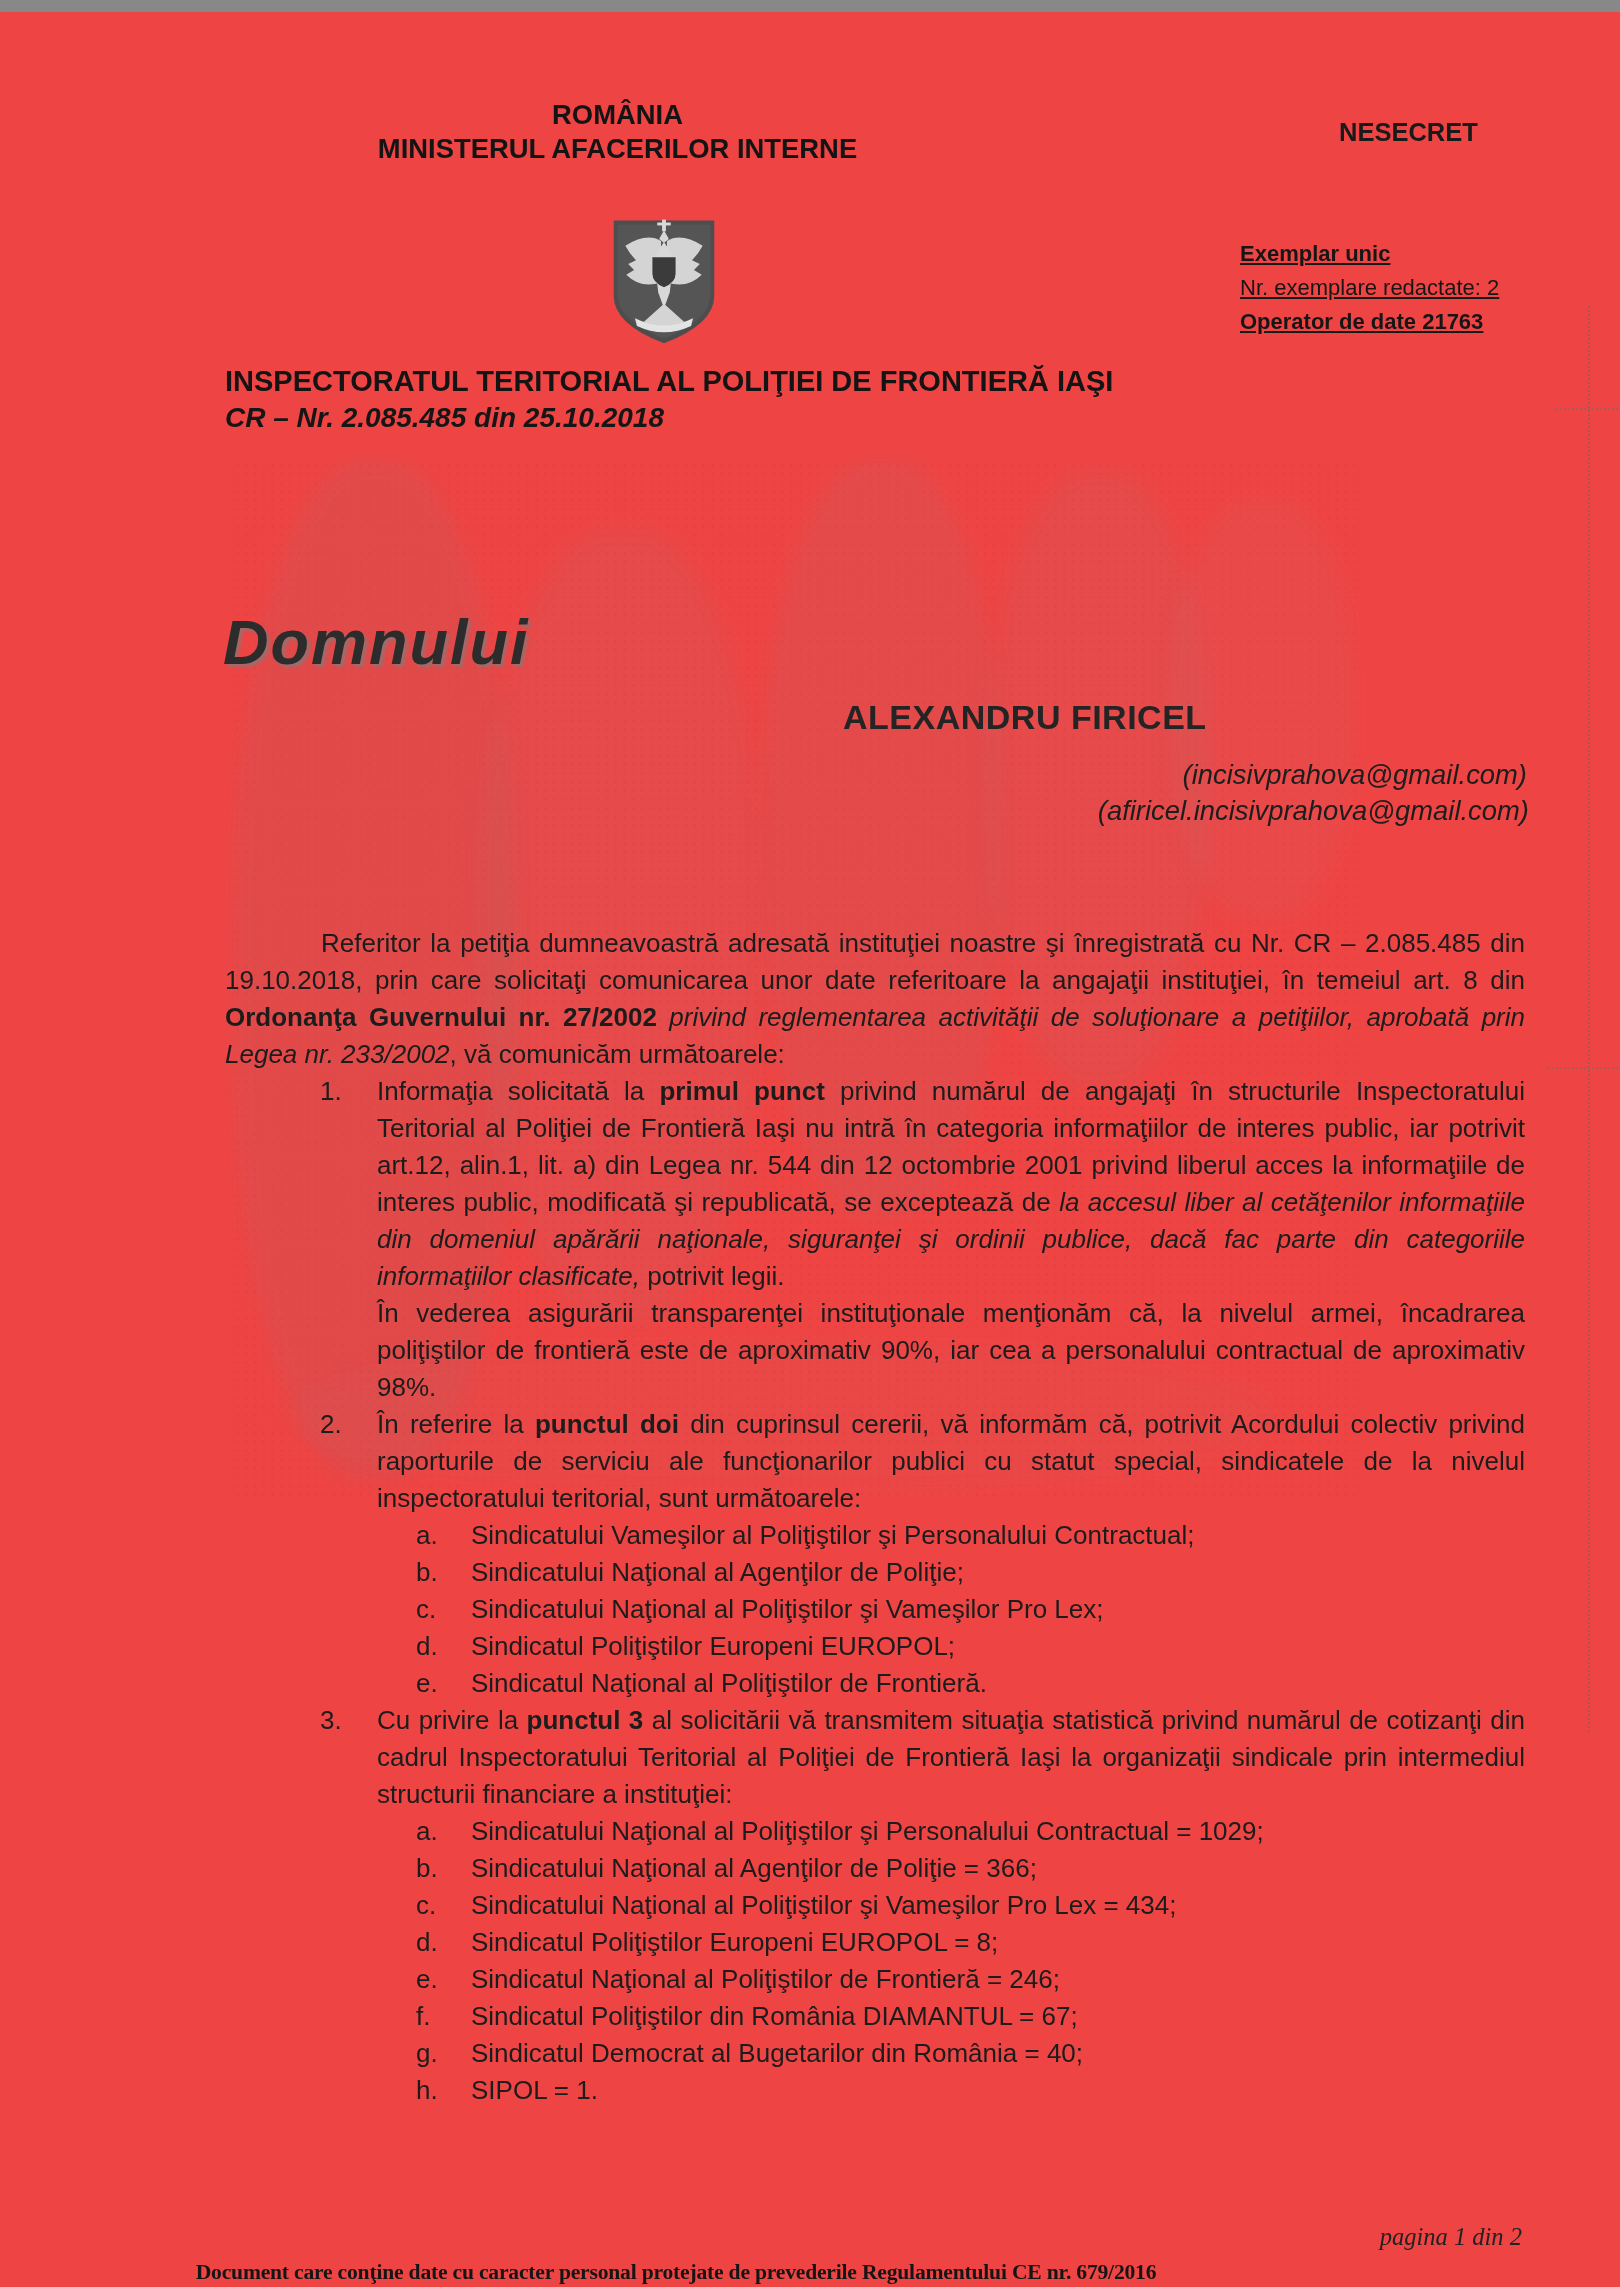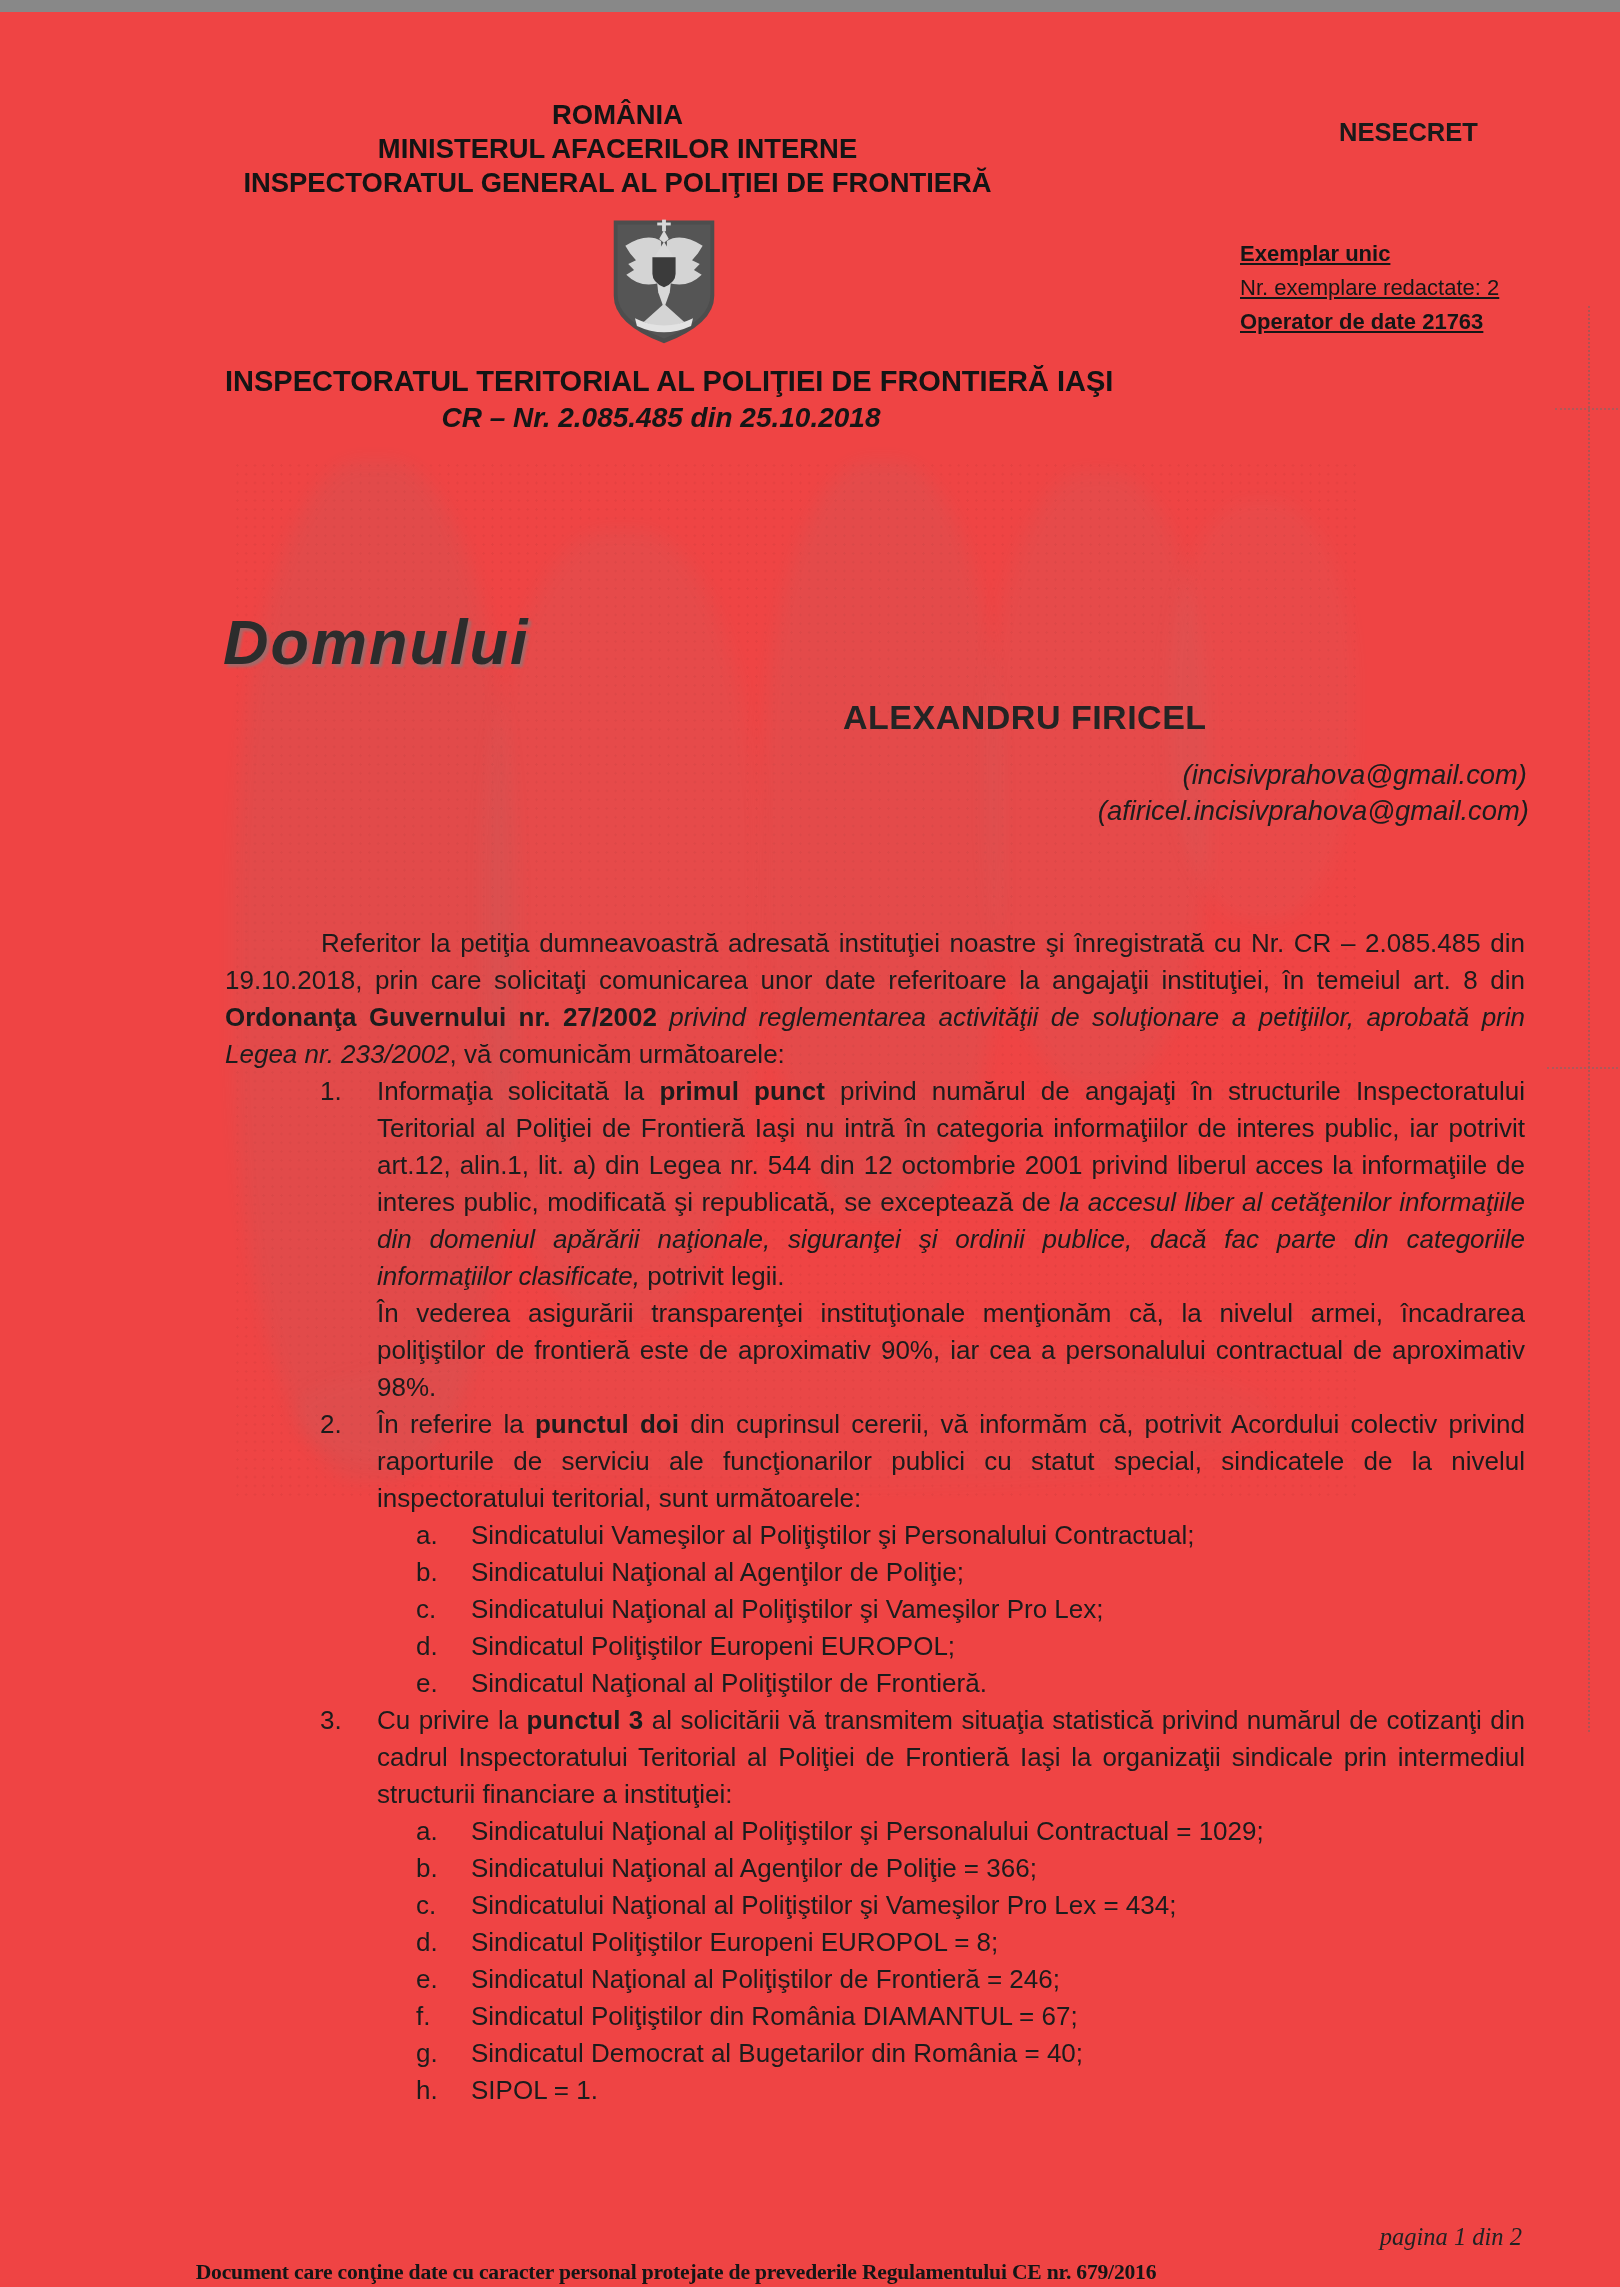--- a/index.html
+++ b/index.html
@@ -25,21 +25,21 @@
   
   .hdr{position:absolute;left:218px;top:86px;width:799px;text-align:center;
        font-weight:bold;font-size:27.4px;line-height:34px;color:#141414;}
   .hdr div{white-space:nowrap;}
   .nesecret{position:absolute;left:1339px;top:106px;font-weight:bold;font-size:25.5px;color:#1a1a1a;}
   .exblock{position:absolute;left:1240px;top:225px;font-size:22px;line-height:34px;color:#161616;text-decoration:underline;}
   .exblock .bold{font-weight:bold;}
   .emblem{position:absolute;left:606px;top:202px;width:116px;height:135px;}
   .unit{position:absolute;left:225px;top:353px;width:872px;text-align:center;
         font-weight:bold;font-size:29px;white-space:nowrap;color:#141414;}
-  .crline{position:absolute;left:225px;top:390px;width:872px;text-align:center;
+  .crline{position:absolute;left:225px;top:390px;width:872px;text-align:left;
           font-weight:bold;font-style:italic;font-size:28px;white-space:nowrap;color:#161616;}
 
   
   .domnului{position:absolute;left:223px;top:594px;font-size:63px;font-weight:bold;font-style:italic;
             letter-spacing:2px;color:#2c2c2c;text-shadow:2.9px 2.9px 2.9px rgba(125,125,125,.65);}
   .addrname{position:absolute;left:843px;top:686px;font-size:34px;font-weight:bold;
             letter-spacing:0.5px;color:#242424;}
   .email1{position:absolute;right:93px;top:747px;font-size:27.4px;font-style:italic;color:#1d1d1d;}
   .email2{position:absolute;right:91px;top:783px;font-size:27.4px;font-style:italic;color:#1d1d1d;}
 
@@ -77,21 +77,20 @@
     <div class="blob b5"></div>
     <div class="blob b6"></div>
   </div>
   <div class="vline"></div>
   <div class="hdash1"></div>
   <div class="hdash2"></div>
 
   <div class="hdr">
     <div>ROMÂNIA</div>
     <div>MINISTERUL AFACERILOR INTERNE</div>
-    <div>INSPECTORATUL GENERAL AL POLIŢIEI DE FRONTIERĂ</div>
   </div>
 
   <div class="nesecret">NESECRET</div>
 
   <div class="exblock">
     <div class="bold">Exemplar unic</div>
     <div>Nr. exemplare redactate: 2</div>
     <div class="bold">Operator de date 21763</div>
   </div>
 

